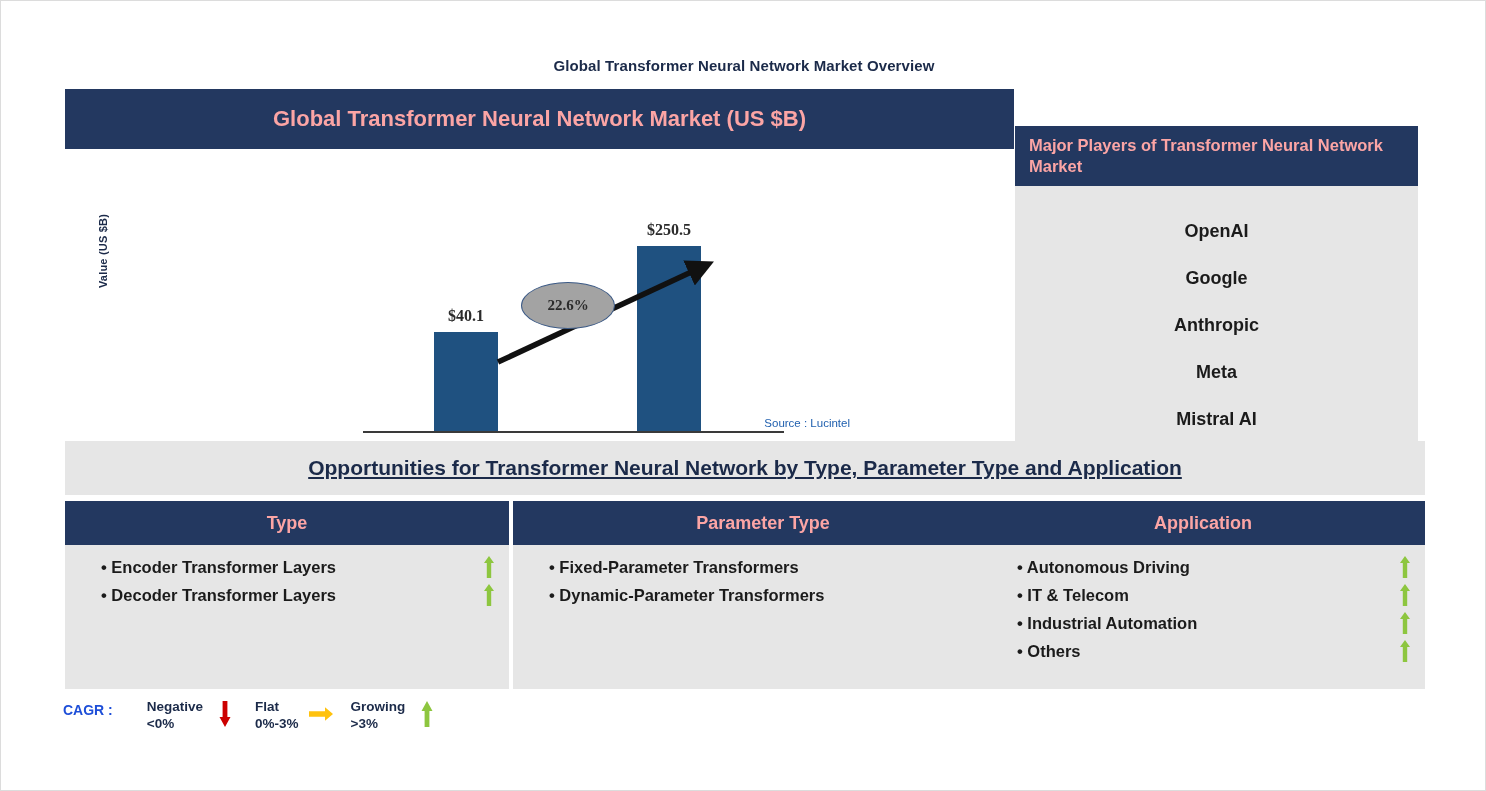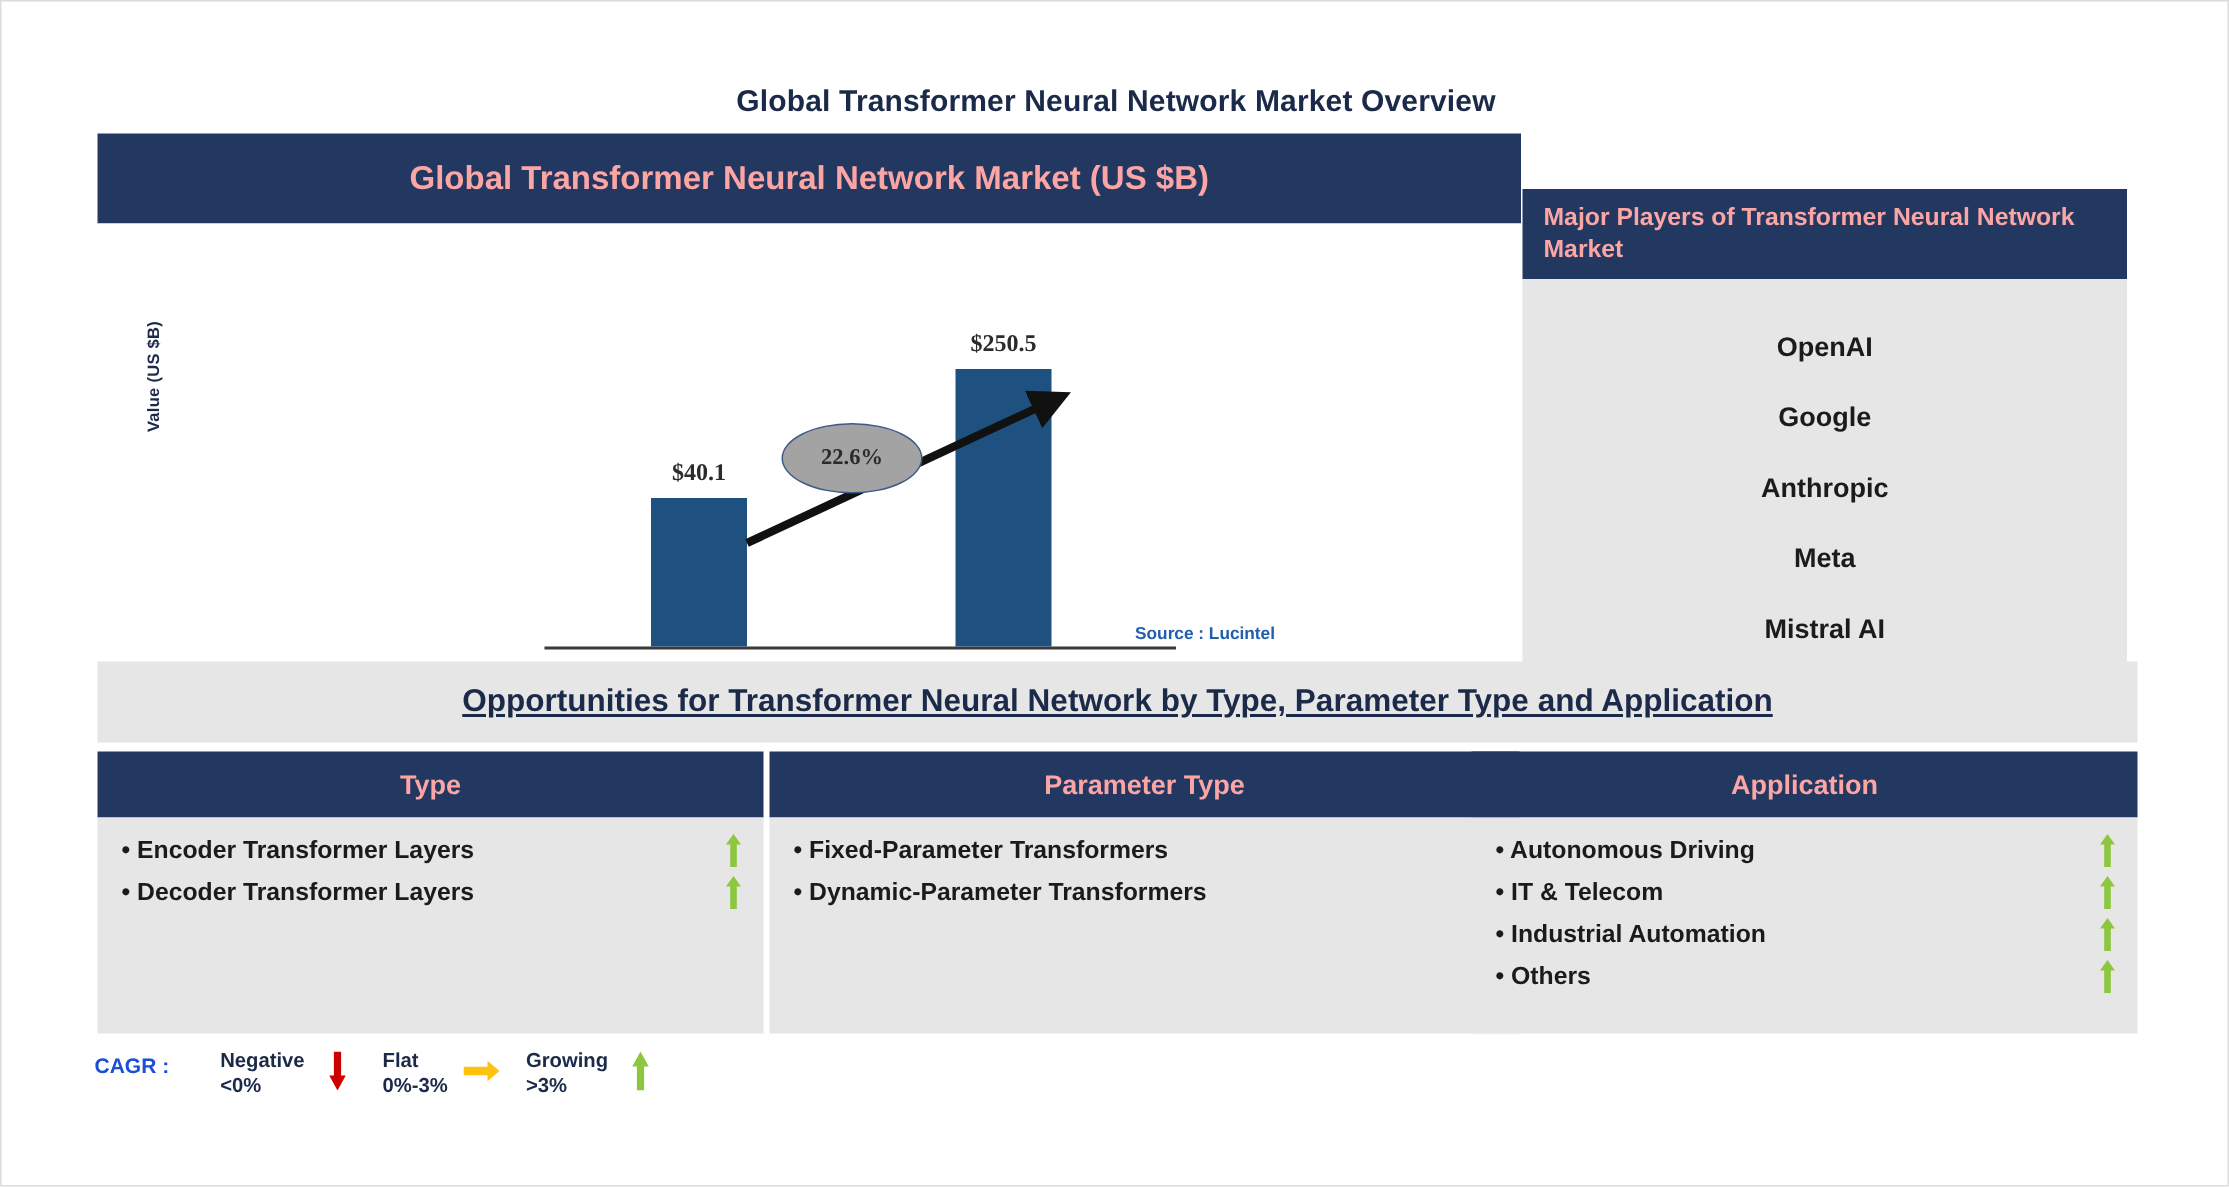--- a/index.html
+++ b/index.html
@@ -17,21 +17,21 @@
     border: 1px solid #dcdcdc;
   }
 
   
   .page-title {
     position: absolute;
     left: 0;
     top: 56px;
     width: 1486px;
     text-align: center;
-    font-size: 20px;
+    font-size: 15px;
     font-weight: bold;
     color: #1b2a49;
     letter-spacing: 0.1px;
   }
 
   
   .chart-panel {
     position: absolute;
     left: 64px;
     top: 88px;
@@ -136,21 +136,21 @@
     font-family: Liberation Serif, serif;
     font-size: 15px;
     font-weight: bold;
     color: #2b2b2b;
   }
   .source-note {
     position: absolute;
     right: 164px;
     bottom: 6px;
     font-size: 11.5px;
-    font-weight: bold;
+    font-weight: normal;
     color: #1f5fae;
   }
 
   
   .players-panel {
     position: absolute;
     left: 1014px;
     top: 88px;
     width: 403px;
     height: 346px;
@@ -212,20 +212,21 @@
     background: #e6e6e6;
     padding: 8px 0 0 0;
     box-sizing: border-box;
   }
   .opp-row {
     display: flex;
     align-items: center;
     justify-content: space-between;
     padding: 3px 14px 3px 16px;
     box-sizing: border-box;
+    margin-left: 20px;
   }
   .opp-text {
     font-size: 16.5px;
     font-weight: bold;
     color: #1b1b1b;
     white-space: nowrap;
   }
   .arrow-up {
     flex: 0 0 auto;
     width: 12px;

